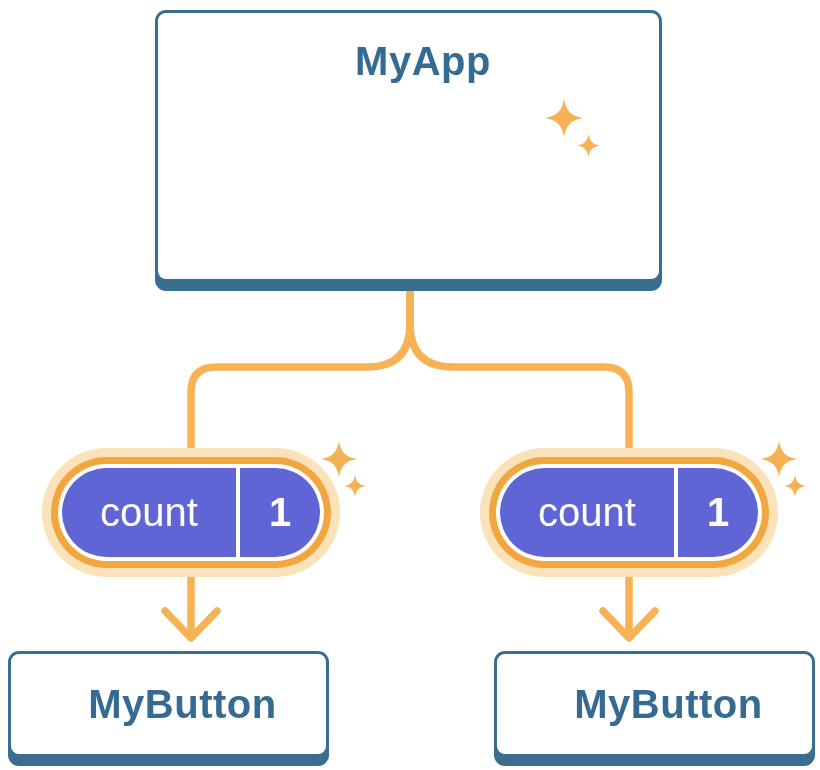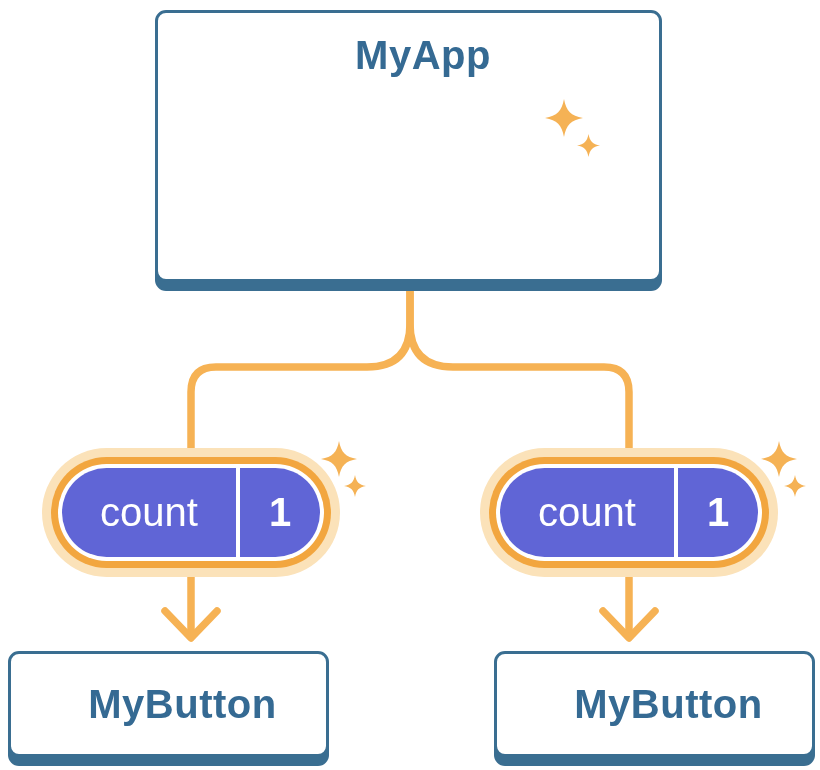--- a/index.html
+++ b/index.html
@@ -29,21 +29,21 @@
   .card{position:absolute;background:var(--card-bg);
     border:3px solid var(--card-border-blue);border-radius:11px;
     box-shadow:0 9px 0 var(--card-border-blue);z-index:1;}
   .root-card{left:155px;top:10px;width:507px;height:272px;}
   .child-card{width:321px;height:106px;display:flex;align-items:center;justify-content:center;padding-left:28px;}
   .child-card-left{left:8px;top:651px;}
   .child-card-right{left:494px;top:651px;}
 
   .card-title{color:var(--card-text-blue);font-weight:600;font-size:40px;
     letter-spacing:.5px;text-align:center;}
-  .root-card .card-title{margin-top:20px;padding-left:29px;}
+  .root-card .card-title{margin-top:26px;padding-left:29px;}
 
   
   .state-halo{position:absolute;left:110px;top:104px;width:305px;height:124px;
     background:var(--pill-halo-peach);border-radius:62px;padding:10px;}
   .state-ring{width:100%;height:100%;background:#fff;border:8px solid var(--pill-ring-orange);
     border-radius:52px;display:flex;align-items:stretch;overflow:hidden;}
   .state-label-cell{flex:1;display:flex;align-items:center;justify-content:center;
     font-size:42px;color:var(--state-label-purple);}
   .state-divider{width:4px;background:var(--pill-ring-orange);}
   .state-value-cell{width:88px;display:flex;align-items:center;justify-content:center;

